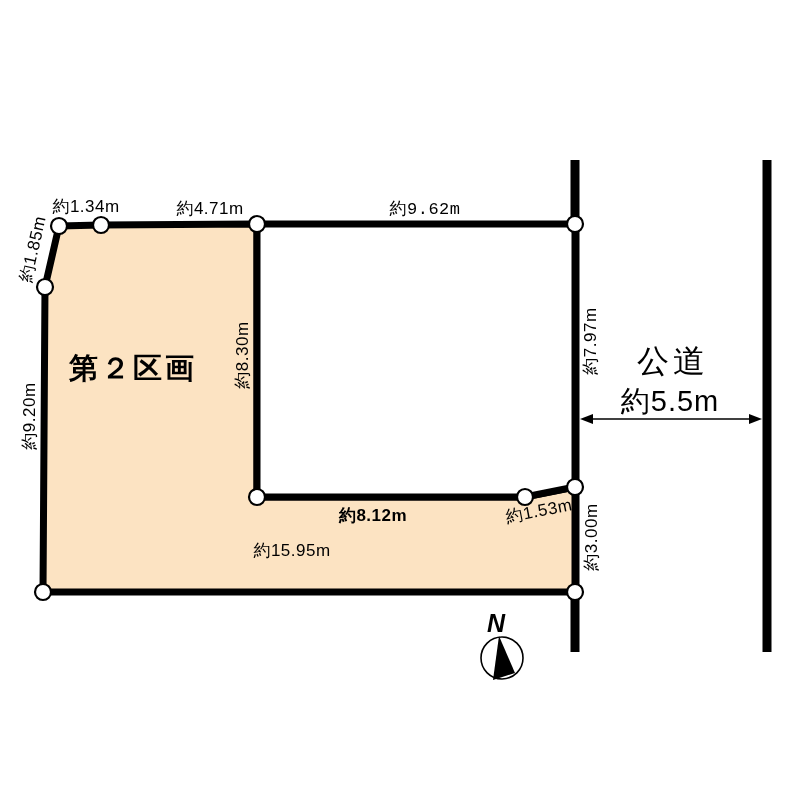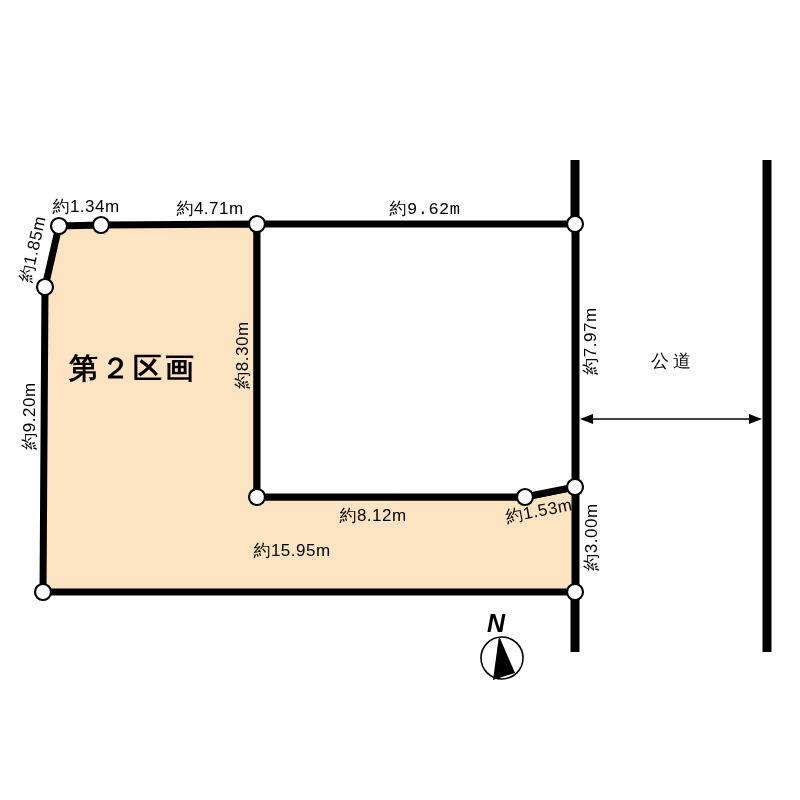--- a/index.html
+++ b/index.html
@@ -35,21 +35,21 @@
     font-size: 17px;
     font-weight: normal;
     letter-spacing: 0.5px;
   }
   .parcel-name {
     font-size: 29px;
     font-weight: bold;
     letter-spacing: 3px;
   }
   .road-name {
-    font-size: 18px;
+    font-size: 32px;
     letter-spacing: 4px;
   }
   .road-width {
     font-size: 29px;
     letter-spacing: 1px;
   }
   .north {
     font-size: 25px;
     font-style: italic;
     font-weight: bold;
@@ -94,24 +94,25 @@
     </g>
   </svg>
 
   <div class="lbl dim" style="left:86px; top:206px;">約1.34m</div>
   <div class="lbl dim" style="left:182px; top:208px;margin-left:28px;">約4.71m</div>
   <div class="lbl dim" style="left:425px; top:209px;font-family:Liberation Mono, monospace;">約9.62m</div>
   <div class="lbl dim" style="left:33px; top:249px; --rot:-77deg;">約1.85m</div>
   <div class="lbl dim" style="left:29px; top:416px; --rot:-90deg;">約9.20m</div>
   <div class="lbl dim" style="left:242px; top:355px; --rot:-90deg;">約8.30m</div>
   <div class="lbl dim" style="left:590px; top:341px; --rot:-90deg;">約7.97m</div>
-  <div class="lbl dim" style="left:373px; top:515px;">約8.12m</div>
+  <div class="lbl dim" style="left:373px; top:515px;font-weight:bold;">約8.12m</div>
   <div class="lbl dim" style="left:539px; top:511px; --rot:-11deg;">約1.53m</div>
   <div class="lbl dim" style="left:591px; top:537px; --rot:-90deg;">約3.00m</div>
   <div class="lbl dim" style="left:292px; top:550px;">約15.95m</div>
 
   <div class="lbl parcel-name" style="left:133px; top:368px;">第２区画</div>
 
   <div class="lbl road-name" style="left:673px; top:361px;">公道</div>
+  <div class="lbl road-width" style="left:670px; top:401px;">約5.5m</div>
 
   <div class="lbl north" style="left:496px; top:623px;">N</div>
 
 </div>
 
 </body></html>

